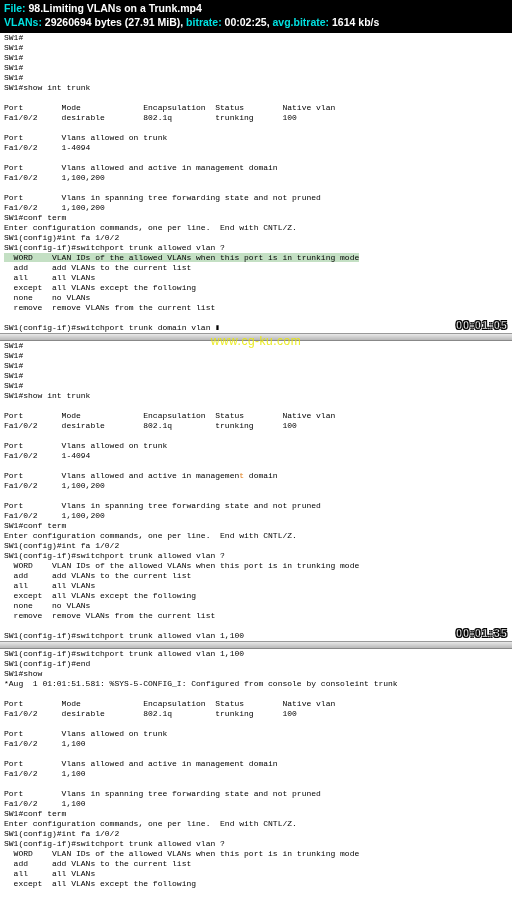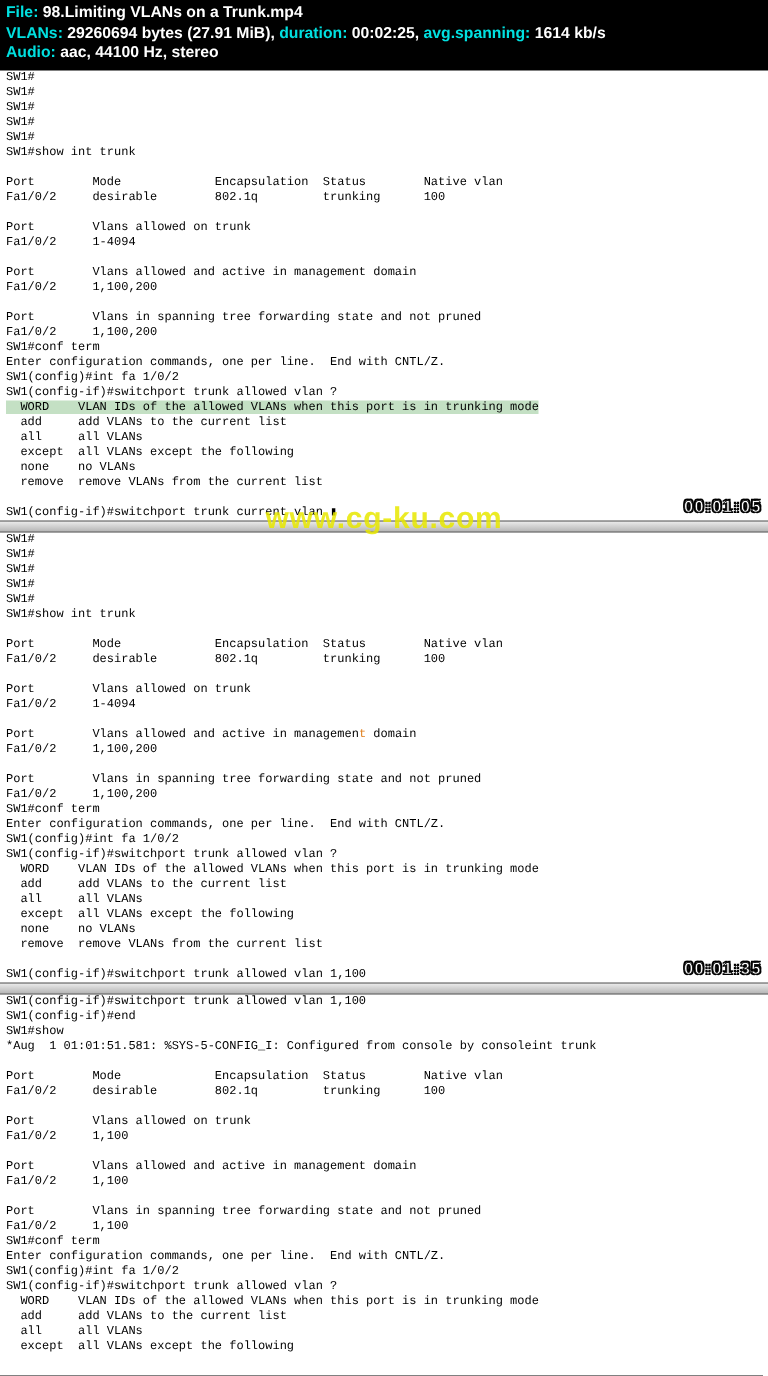--- a/index.html
+++ b/index.html
@@ -61,36 +61,35 @@
       text-shadow: 1px 1px 0 #000, -1px -1px 0 #000, 1px -1px 0 #000, -1px 1px 0 #000;
       letter-spacing: 1px;
       text-align: center;
     }
     .watermark {
       position: absolute;
       top: 50%;
       left: 50%;
       transform: translate(-50%, -125px);
       font-family: Arial, sans-serif;
-      font-size: 20px;
+      font-size: 12px;
       color: #e8e800;
       opacity: 0.85;
-      font-weight: bold;
+      font-weight: normal;
       pointer-events: none;
       letter-spacing: 0.5px;
     }
     .orange { color: #e08020; }
   </style>
 </head>
 <body>
 
 <div class="header">
   <div class="header-line"><span class="hlabel">File:</span> <span class="hval">98.Limiting VLANs on a Trunk.mp4</span></div>
-  <div class="header-line"><span class="hlabel">VLANs:</span> <span class="hval">29260694 bytes (27.91 MiB), </span><span class="hlabel">duration:</span> <span class="hval">00:02:25, </span><span class="hlabel">avg.spanning:</span> <span class="hval">1614 kb/s</span></div>
-  <div class="header-line"><span class="hlabel">Audio:</span> <span class="hval">aac, 44100 Hz, stereo</span></div>
+  <div class="header-line"><span class="hlabel">VLANs:</span> <span class="hval">29260694 bytes (27.91 MiB), </span><span class="hlabel">bitrate:</span> <span class="hval">00:02:25, </span><span class="hlabel">avg.bitrate:</span> <span class="hval">1614 kb/s</span></div>
 </div>
 
 <div class="terminal">
 <div class="term-content"><span>SW1#
 SW1#
 SW1#
 SW1#
 SW1#
 SW1#show int trunk
 </span>
@@ -109,21 +108,21 @@
 <span>Enter configuration commands, one per line.  End with CNTL/Z.</span>
 <span>SW1(config)#int fa 1/0/2</span>
 <span>SW1(config-if)#switchport trunk allowed vlan ?</span>
 <span class="hl">  WORD    VLAN IDs of the allowed VLANs when this port is in trunking mode</span>
 <span>  add     add VLANs to the current list</span>
 <span>  all     all VLANs</span>
 <span>  except  all VLANs except the following</span>
 <span>  none    no VLANs</span>
 <span>  remove  remove VLANs from the current list</span>
 
-<span>SW1(config-if)#switchport trunk current vlan ▮</span>
+<span>SW1(config-if)#switchport trunk domain vlan ▮</span>
 </div>
 <div class="timestamp">00:01:05</div>
 </div>
 
 <div class="divider"></div>
 
 <div class="terminal">
 <div class="term-content"><span>SW1#
 SW1#
 SW1#

